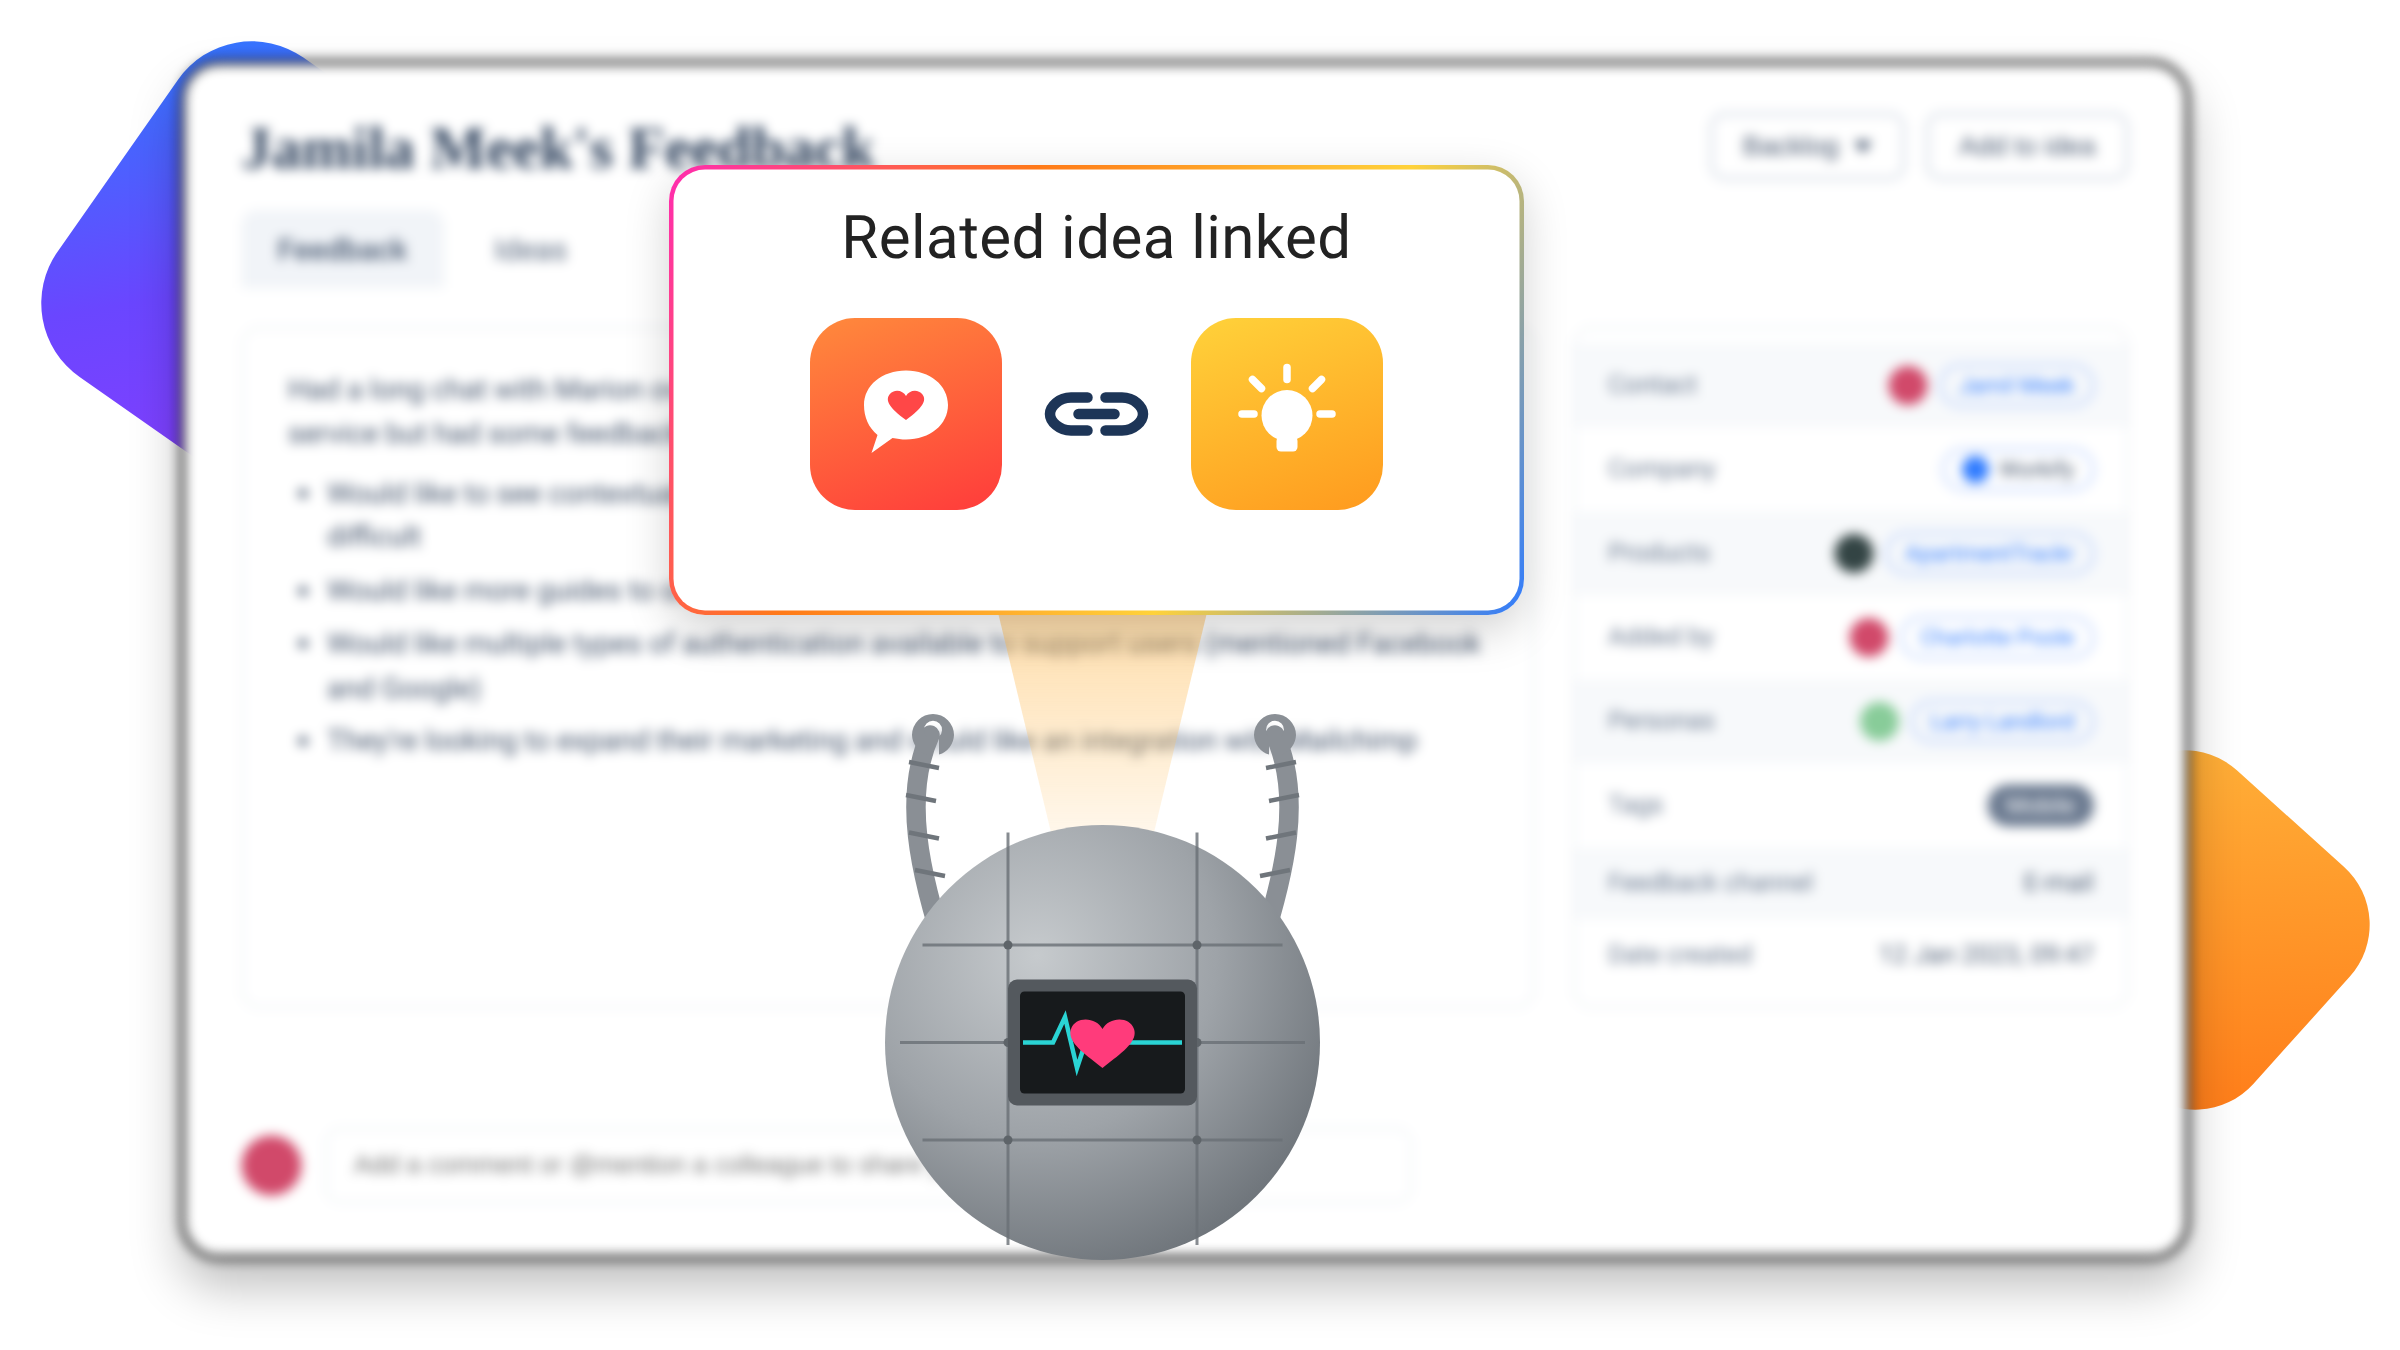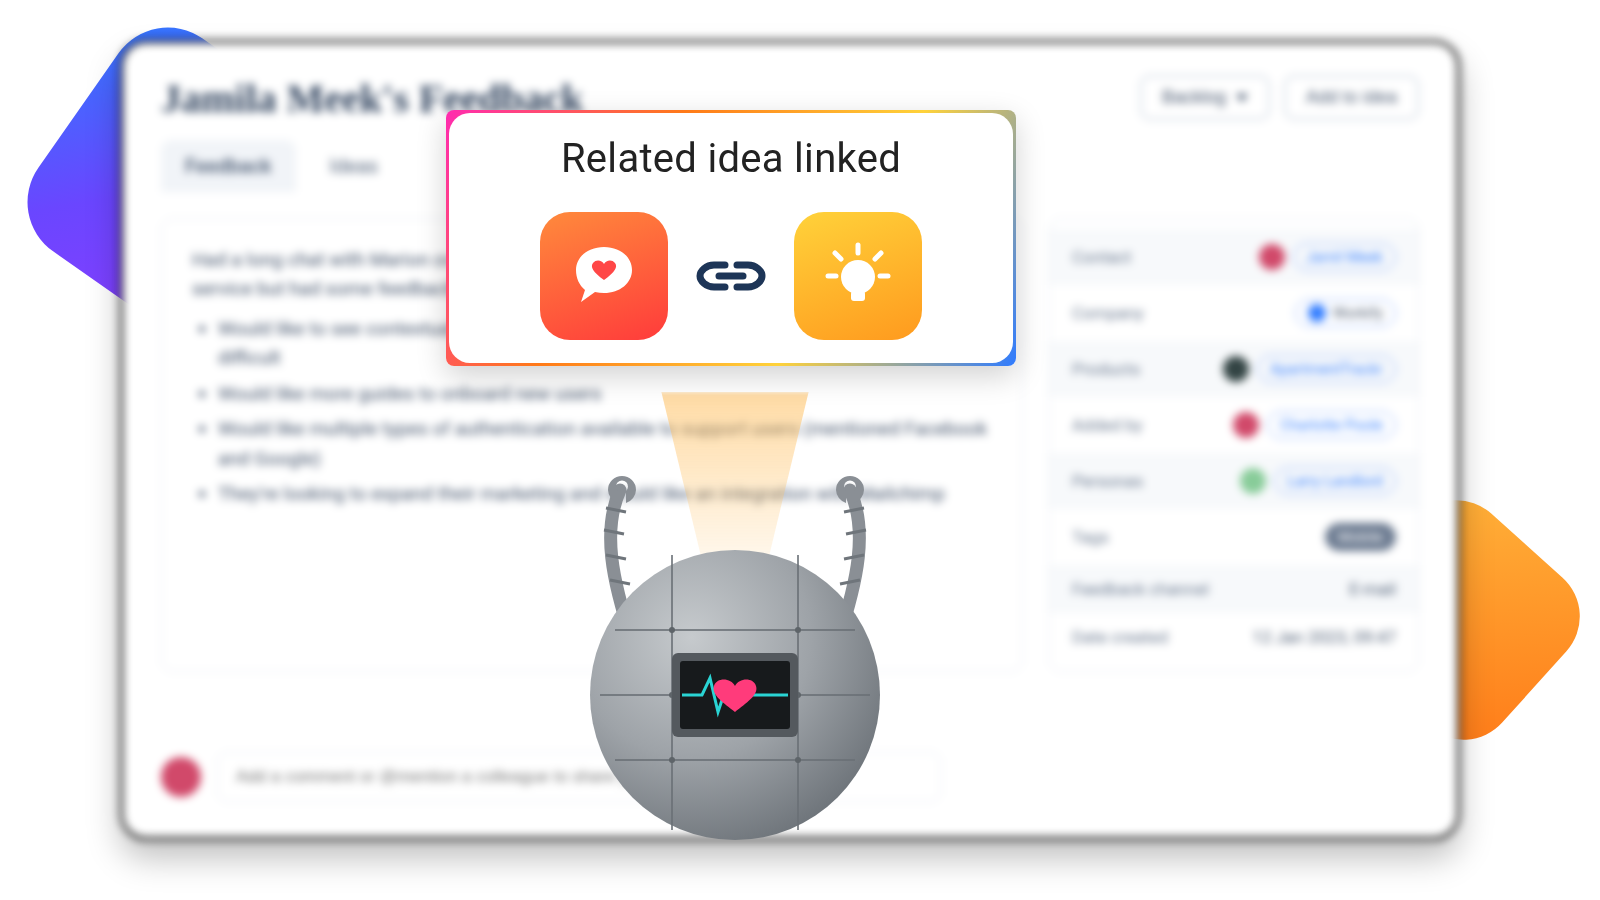--- a/index.html
+++ b/index.html
@@ -38,21 +38,21 @@
   .avatar { width: 26px; height: 26px; border-radius: 50%; background: #c93b6b; }
   .avatar.b { background:#2f7bff; } .avatar.c { background:#344; } .avatar.d { background:#d1496a; } .avatar.e { background:#8c9; }
   .plain { color:#4d5d74; }
 
   .comment { margin-top: 80px; display: flex; align-items: center; gap: 16px; width: 780px; }
   .comment .avatar { width: 40px; height: 40px; }
   .comment-input { flex:1; border:1.5px solid #e3e8ef; border-radius: 10px; padding: 14px 18px; font-size: 17px; color:#8b98ab; background:#fff; }
 
   
   .overlay-layer { position: absolute; left: 0; top: 0; width: 1600px; height: 900px; z-index: 5; pointer-events: none; }
-  .toast { position: absolute; left: 446px; top: 110px; width: 570px; height: 256px; border-radius: 8px; padding: 3px; background: linear-gradient(120deg,#ff2bb0,#ff7a18,#ffd23a,#2f7bff); box-shadow: 0 10px 30px rgba(0,0,0,.18); pointer-events: auto; }
+  .toast { position: absolute; left: 446px; top: 110px; width: 570px; height: 300px; border-radius: 24px; padding: 3px; background: linear-gradient(120deg,#ff2bb0,#ff7a18,#ffd23a,#2f7bff); box-shadow: 0 10px 30px rgba(0,0,0,.18); pointer-events: auto; }
   .toast-inner { width:100%; height:100%; background:#fff; border-radius: 21px; display:flex; flex-direction:column; align-items:center; padding: 22px 20px 30px; }
   .toast-title { font-size: 40px; color:#222; letter-spacing:.3px; }
   .toast-icons { margin-top: 30px; display:flex; align-items:center; gap: 28px; }
   .app-tile { width: 128px; height: 128px; border-radius: 30px; display:flex; align-items:center; justify-content:center; }
   .tile-a { background: linear-gradient(160deg,#ff8a3c,#ff3b3b); }
   .tile-b { background: linear-gradient(160deg,#ffd23a,#ff9a1e); }
   .link-icon svg { display:block; }
 
   
   .cone { position:absolute; left: 620px; top: 392px; width: 230px; height: 210px; background: linear-gradient(180deg, rgba(255,190,90,.55), rgba(255,190,90,0)); clip-path: polygon(18% 0, 82% 0, 60% 100%, 40% 100%); filter: blur(2px); z-index:4; }

